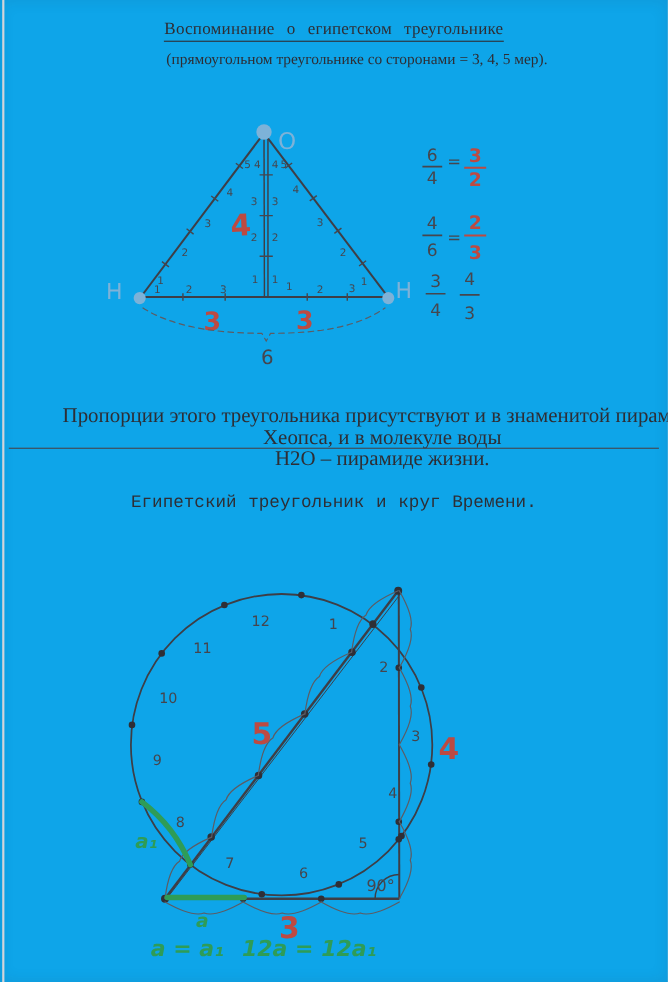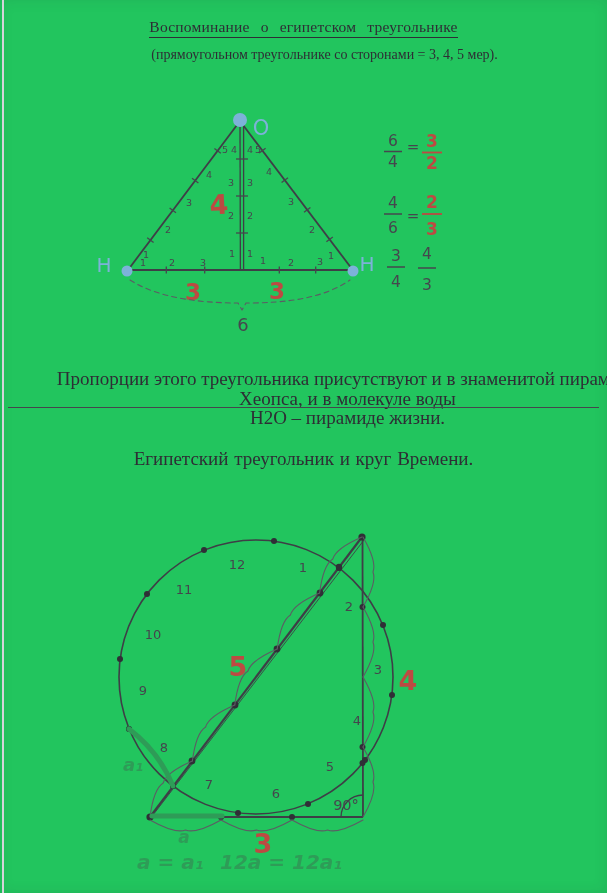--- a/index.html
+++ b/index.html
@@ -1,28 +1,28 @@
 <!DOCTYPE html>
 <html><head>
 <meta charset="utf-8">
 <style>
   html,body{margin:0;padding:0;}
   body{background:#d9dadd;font-family:"Liberation Serif",serif;}
-  .page{position:relative;width:607px;height:893px;background:#22c55e;overflow:hidden;
+  .page{position:relative;width:607px;height:893px;background:#0ea5e9;overflow:hidden;
         box-shadow:inset 0 0 14px rgba(40,40,60,.10);}
   .page::before{content:"";position:absolute;left:2px;top:0;width:2px;height:100%;
         background:#d3d4d9;}
   .typed{position:absolute;left:0;width:100%;text-align:center;color:#2e2e35;}
   .doc-title{top:18px;font-size:15.5px;letter-spacing:.2px;word-spacing:7px;}
   .doc-title span{border-bottom:1.2px solid #2e2e35;padding-bottom:2px;}
   .doc-subtitle{top:47px;font-size:14px;margin-left:21px;}
   .doc-music{top:79px;font-size:15px;font-weight:bold;word-spacing:2px;}
   .doc-note{top:369px;font-size:19px;line-height:19.5px;margin-left:44px;}
   .doc-rule{position:absolute;top:407px;left:8px;width:591px;height:1.4px;background:#45454c;}
-  .doc-h2{top:448px;font-size:19px;word-spacing:1px;}
+  .doc-h2{top:448px;font-size:16px;word-spacing:1px;font-family:Liberation Mono, monospace;}
   svg{position:absolute;left:0;}
   .fig1{top:103px;}
   .fig2{top:520px;}
   
   text{font-family:"DejaVu Sans",sans-serif;}
   .ink{fill:#46464e;}
   .unit{font-size:9.5px;fill:#46464e;}
   .hour{font-size:13px;fill:#45454d;}
   .red{fill:#bd4a42;font-weight:bold;}
   .blue{fill:#7db2d8;}

